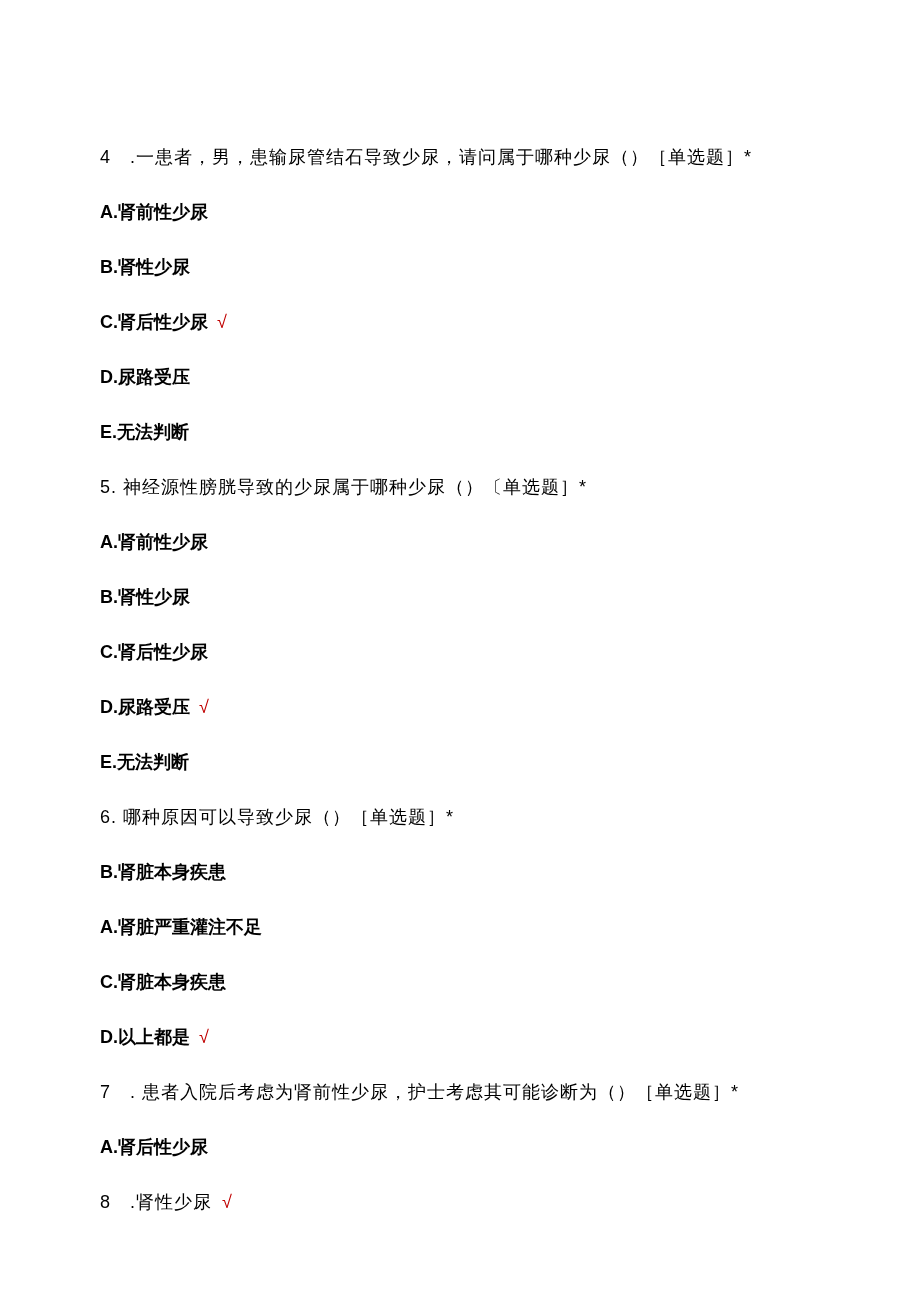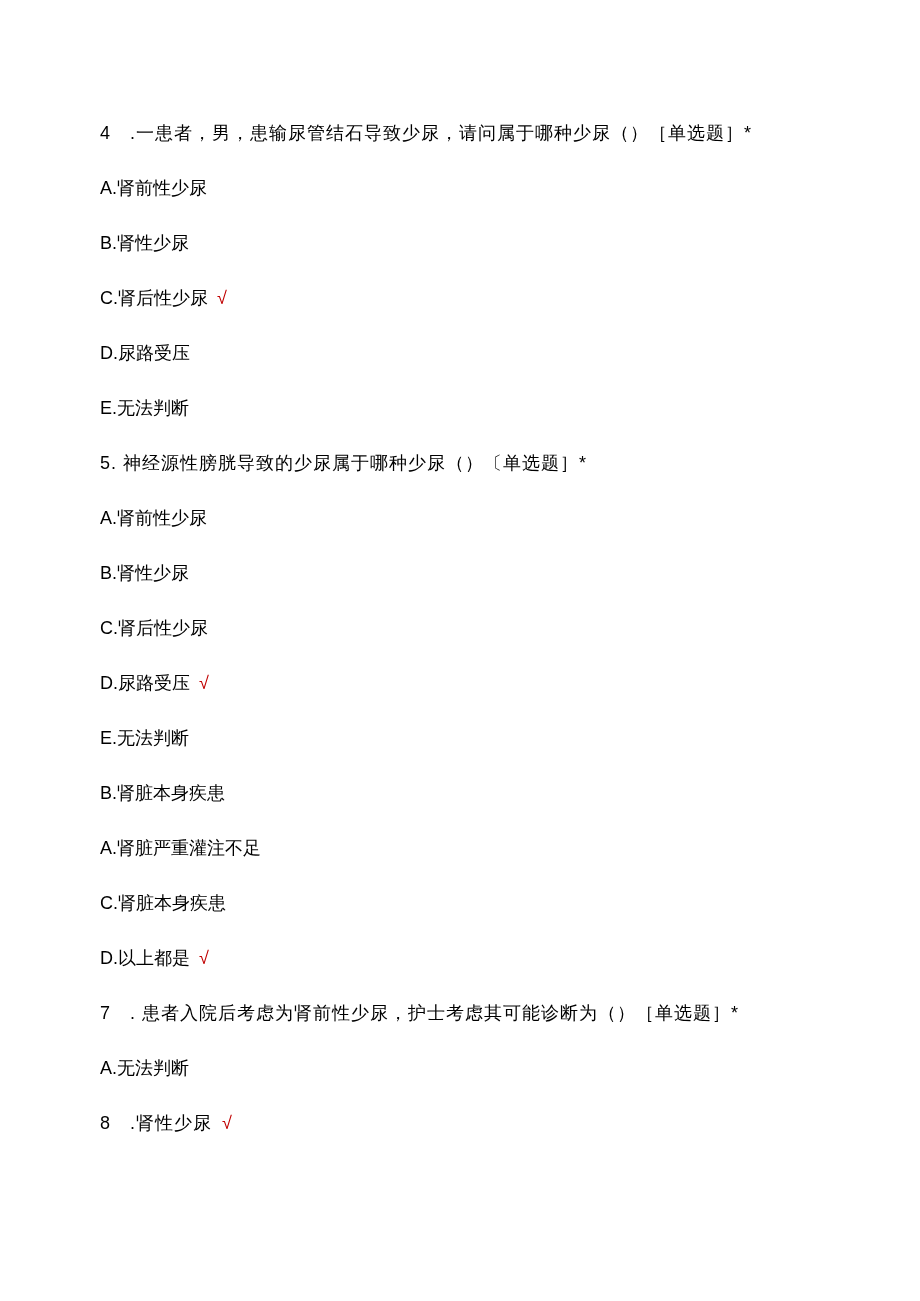--- a/index.html
+++ b/index.html
@@ -11,30 +11,32 @@
       background: #ffffff;
       font-family: Arial, "Microsoft YaHei", sans-serif;
       font-size: 18px;
       color: #000000;
       width: 920px;
       padding: 120px 100px 60px 100px;
       line-height: 1.5;
     }
     .question-block {
       margin-bottom: 28px;
+      margin-top: 24px;
     }
     .question-text {
       margin-bottom: 28px;
       letter-spacing: 1px;
     }
     .option {
       margin-bottom: 28px;
     }
     .option-text {
       display: inline;
+      font-weight: bold;
     }
     .checkmark {
       color: #c00000;
       display: inline;
       margin-left: 4px;
     }
   </style>
 </head>
 <body>
 
@@ -49,25 +51,26 @@
     </div>
     <div class="question-block">
       <div class="question-text"><span>5.</span><span> 神经源性膀胱导致的少尿属于哪种少尿（）〔单选题］*</span></div>
       <div class="option"><span class="option-text">A.肾前性少尿</span></div>
       <div class="option"><span class="option-text">B.肾性少尿</span></div>
       <div class="option"><span class="option-text">C.肾后性少尿</span></div>
       <div class="option"><span class="option-text">D.尿路受压</span><span class="checkmark"> √</span></div>
       <div class="option"><span class="option-text">E.无法判断</span></div>
     </div>
     <div class="question-block">
+      <div class="question-text"><span>6.</span><span> 哪种原因可以导致少尿（）［单选题］*</span></div>
       <div class="option"><span class="option-text">B.肾脏本身疾患</span></div>
       <div class="option"><span class="option-text">A.肾脏严重灌注不足</span></div>
       <div class="option"><span class="option-text">C.肾脏本身疾患</span></div>
       <div class="option"><span class="option-text">D.以上都是</span><span class="checkmark"> √</span></div>
     </div>
     <div class="question-block">
       <div class="question-text"><span>7</span><span>　. 患者入院后考虑为肾前性少尿，护士考虑其可能诊断为（）［单选题］*</span></div>
-      <div class="option"><span class="option-text">A.无法判断</span></div>
+      <div class="option"><span class="option-text">A.肾后性少尿</span></div>
     </div>
     <div class="question-block">
       <div class="question-text"><span>8</span><span>　.肾性少尿</span><span class="checkmark"> √</span></div>
     </div>
   </div>
 
 </body></html>

